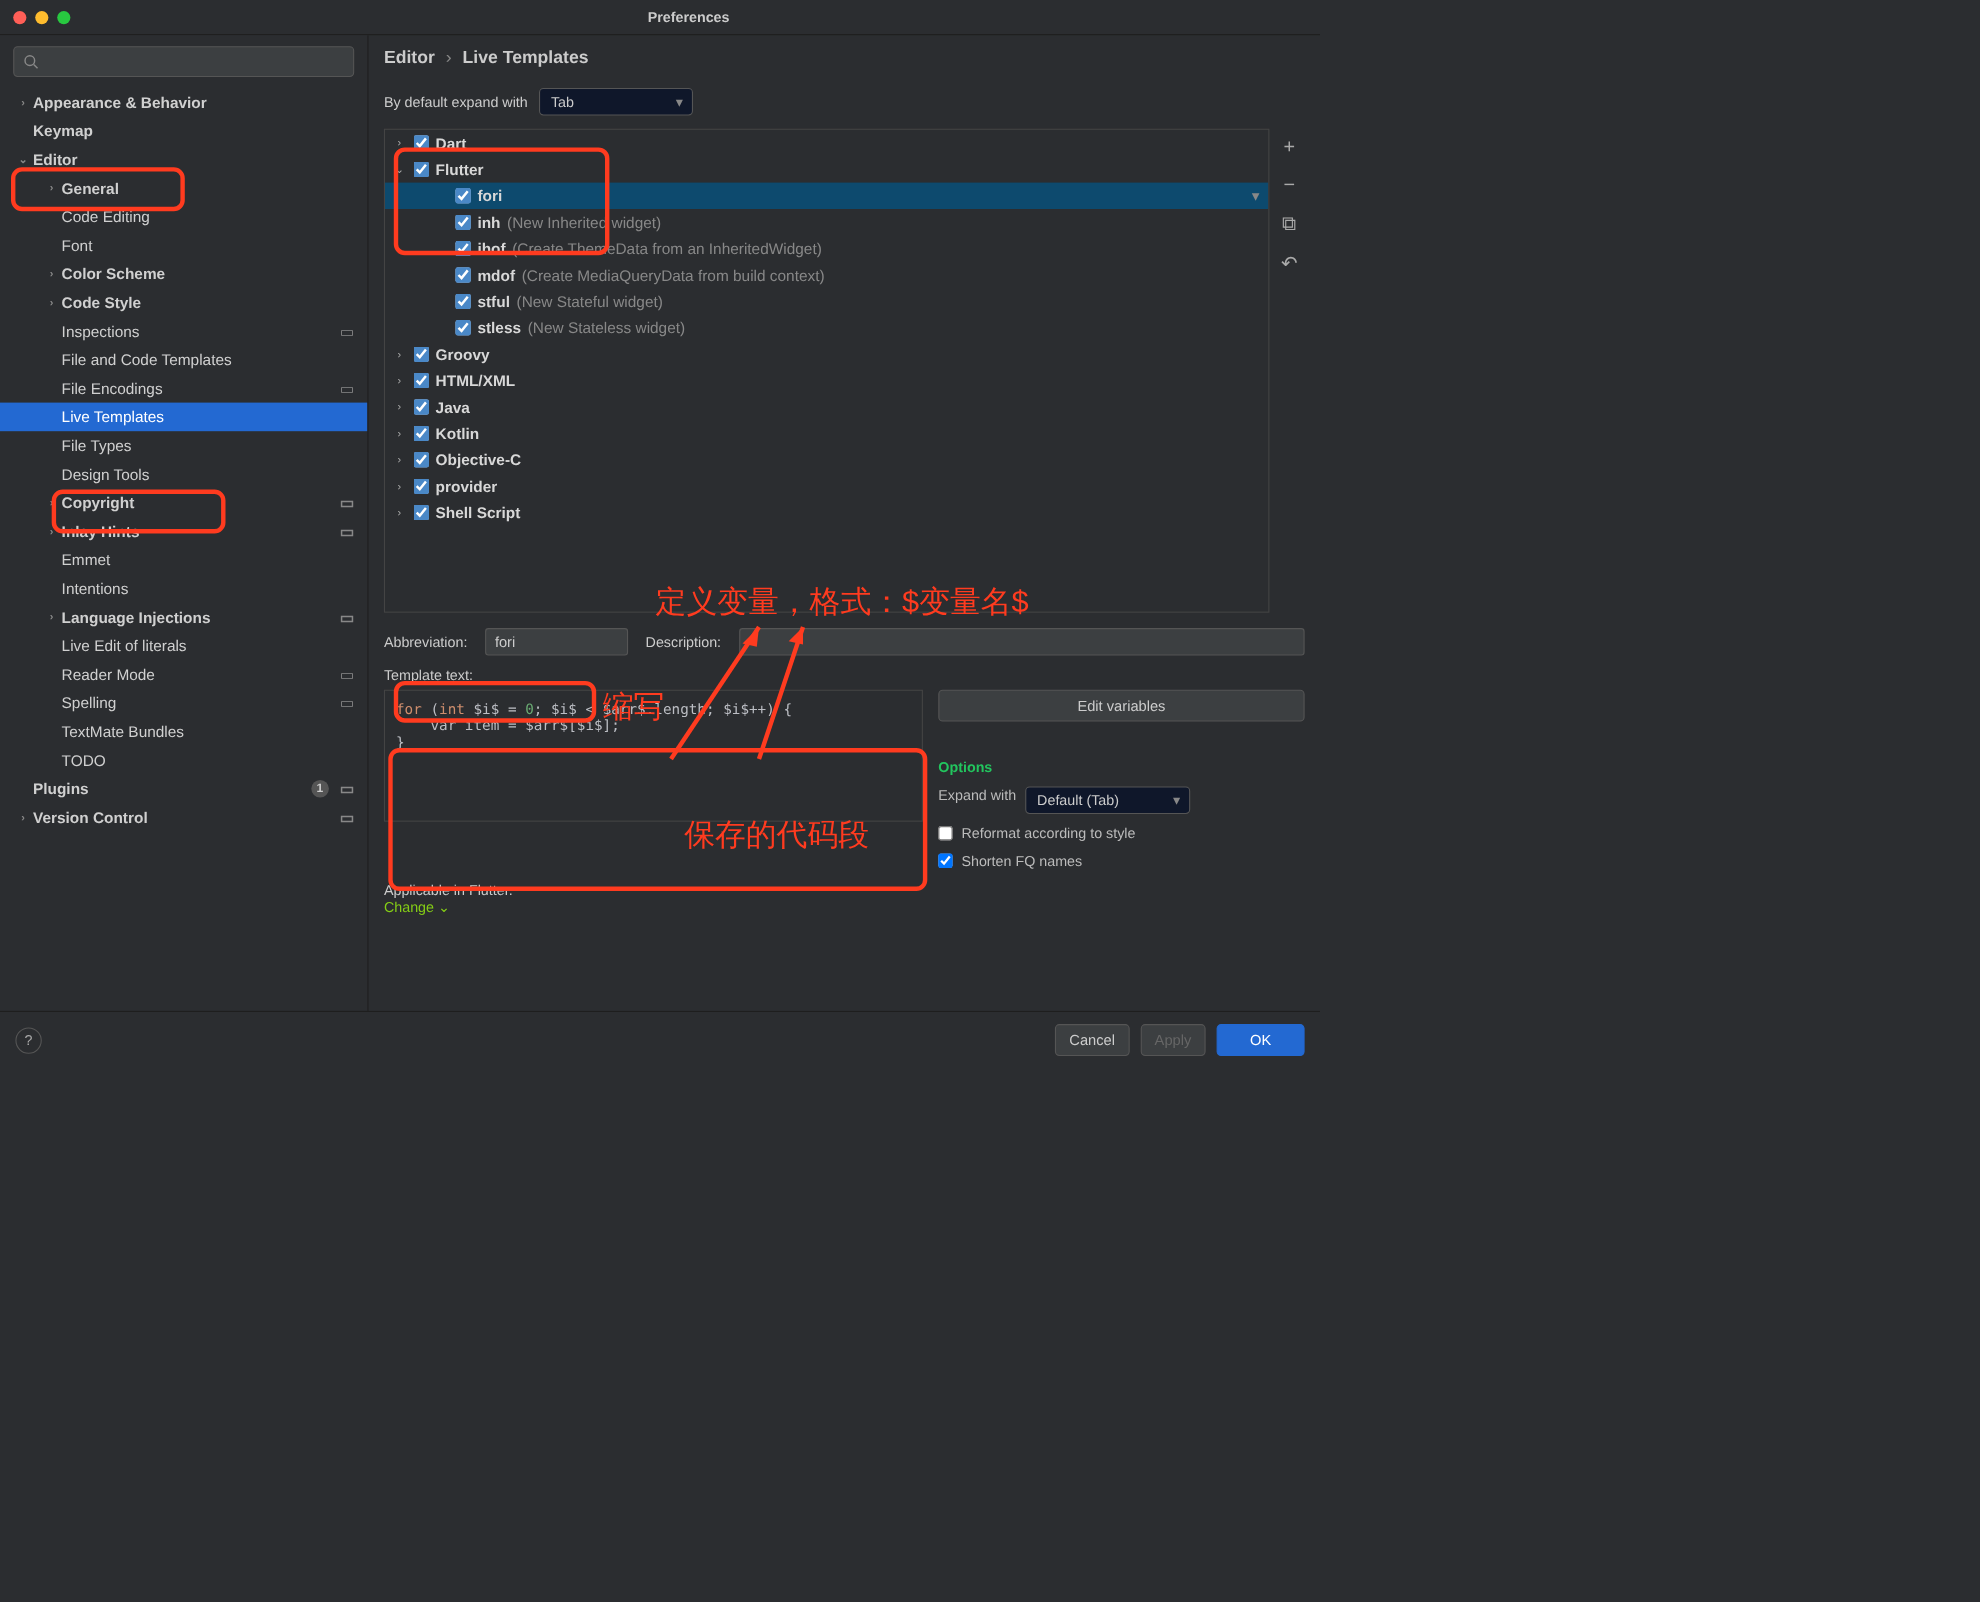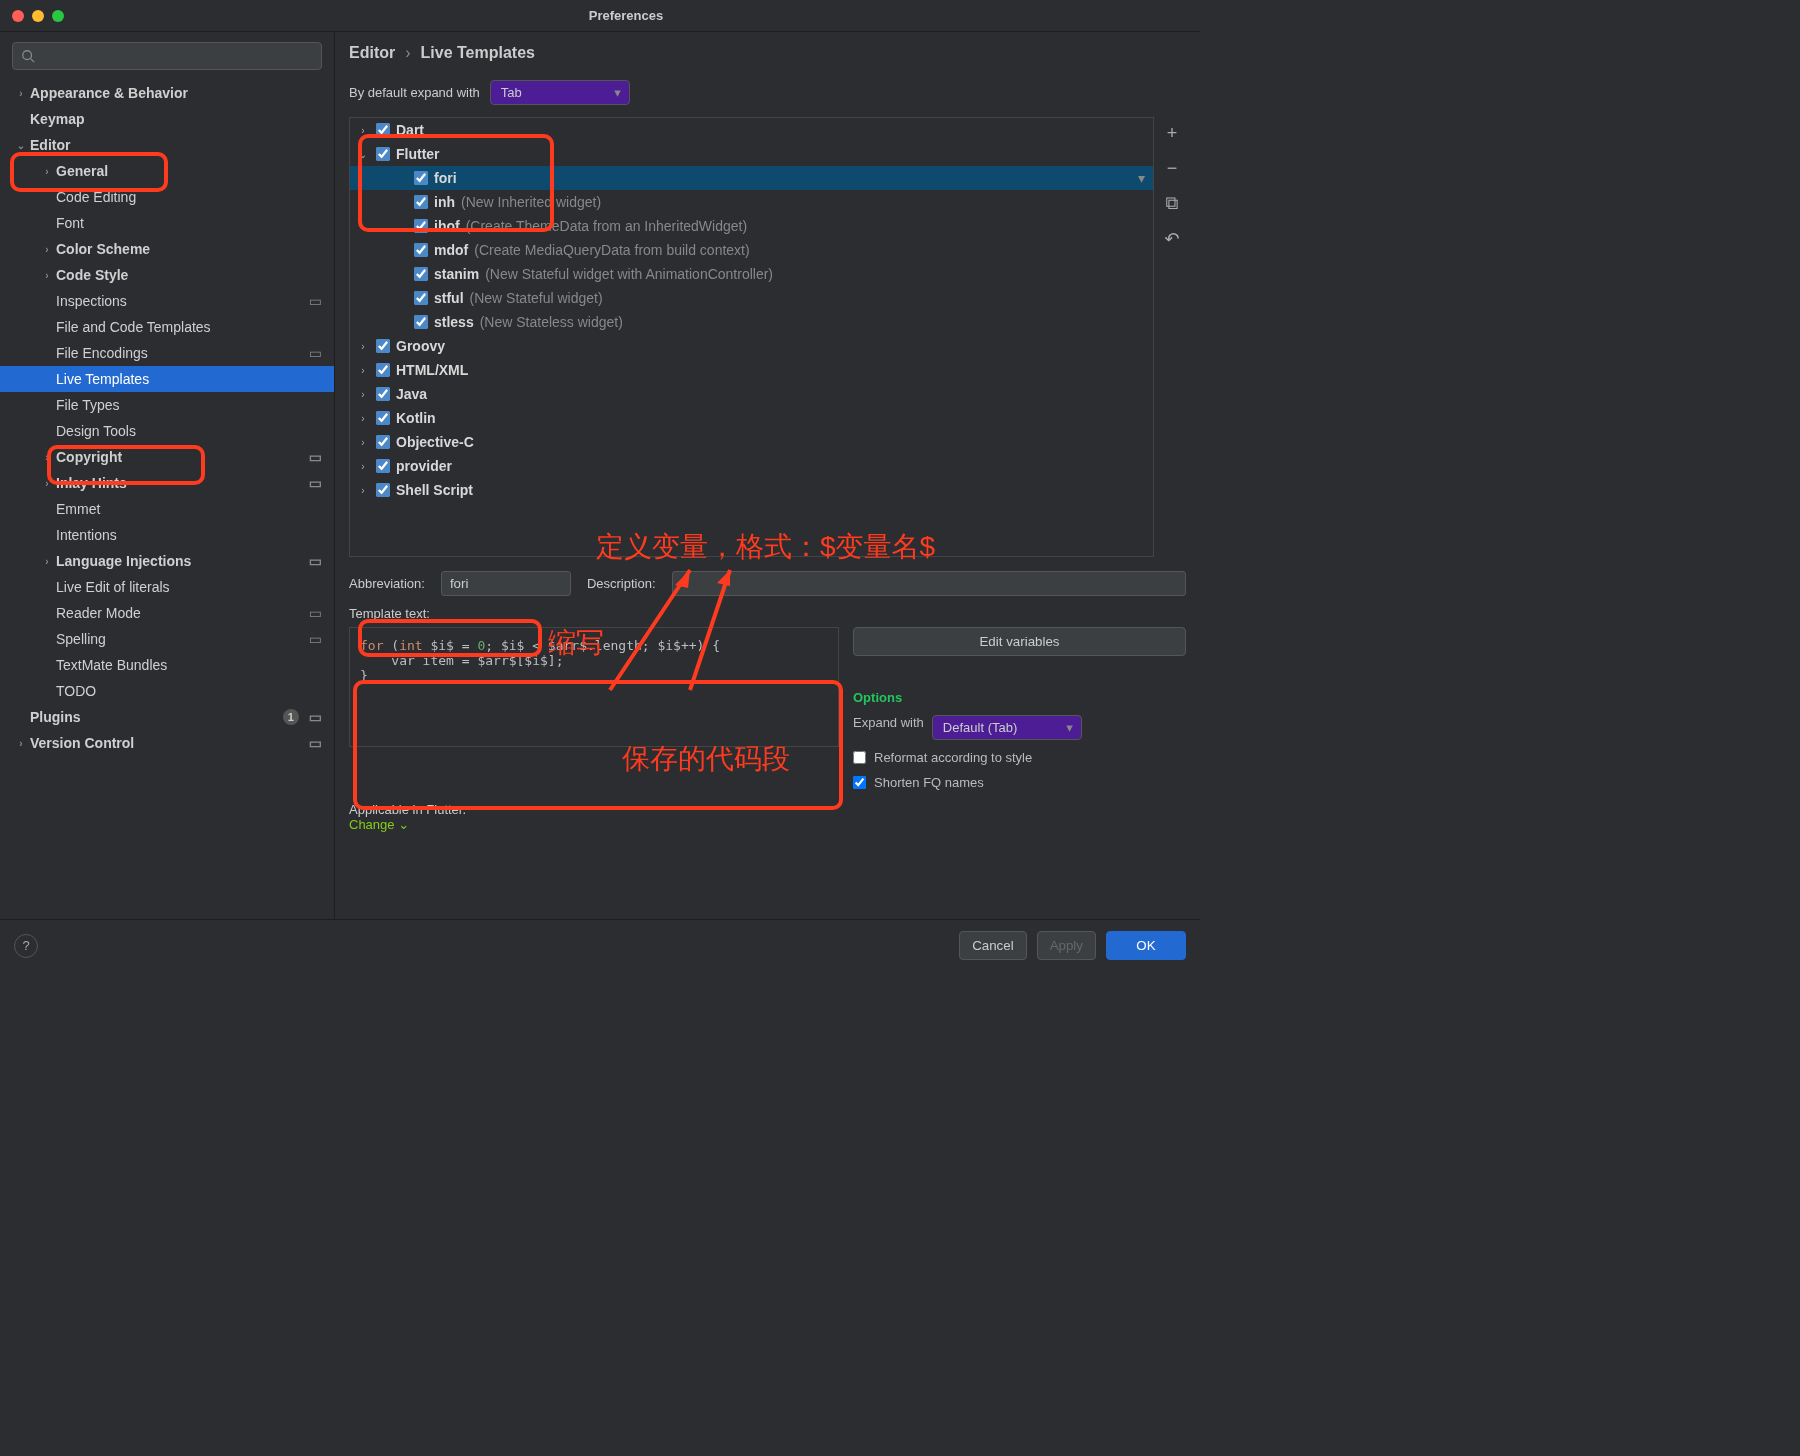--- a/index.html
+++ b/index.html
@@ -22,21 +22,21 @@
 .nav-item.sub1 { padding-left: 38px; }
 .nav-item.active { background: #2369d2; color: #fff; }
 .nav-item .chev { width: 18px; display: inline-flex; justify-content: center; font-size: 10px; color: #888; }
 .nav-item .badge { margin-left: auto; margin-right: 6px; width: 16px; height: 16px; border-radius: 8px; background: #555; color: #ccc; font-size: 11px; display: inline-flex; align-items: center; justify-content: center; }
 .nav-item .cfg { margin-left: auto; color: #888; font-size: 14px; }
 .main { flex: 1; display: flex; flex-direction: column; padding: 12px 14px 0 14px; overflow: hidden; }
 .crumb { font-size: 16px; color: #ccc; margin-bottom: 18px; display: flex; align-items: center; gap: 10px; }
 .crumb .c1 { font-weight: 600; }
 .crumb .sep { color: #888; }
 .expand-row { display: flex; align-items: center; gap: 10px; margin-bottom: 12px; }
-.sel { background: #4c1d95; border: 1px solid #555; border-radius: 4px; padding: 4px 24px 4px 10px; color: #ccc; position: relative; min-width: 140px; }
+.sel { background: #0f172a; border: 1px solid #555; border-radius: 4px; padding: 4px 24px 4px 10px; color: #ccc; position: relative; min-width: 140px; }
 .sel::after { content: "▾"; position: absolute; right: 8px; color: #888; }
 .tree-wrap { display: flex; gap: 4px; height: 440px; }
 .tree { flex: 1; background: #2b2d30; border: 1px solid #444; overflow-y: auto; font-size: 14px; }
 .t-row { display: flex; align-items: center; padding: 4px 6px; gap: 6px; }
 .t-row.sel { background: #0d4a6e; border: none; border-radius: 0; padding: 4px 6px; }
 .t-row .chev { width: 14px; font-size: 10px; color: #aaa; text-align: center; }
 .t-row input[type=checkbox] { width: 14px; height: 14px; accent-color: #4a88c7; }
 .t-row .lbl { font-weight: 600; color: #d8d8d8; }
 .t-row .desc { color: #888; font-weight: 400; }
 .t-row.ind1 { padding-left: 44px; }
@@ -234,26 +234,20 @@
             </div>
             <div class="t-row ind1">
               <span class="chev"></span>
               <input type="checkbox" checked="" style=""> 
               <span class="lbl">mdof</span> 
               <span class="desc">(Create MediaQueryData from build context)</span>
             </div>
             <div class="t-row ind1">
               <span class="chev"></span>
               <input type="checkbox" checked="" style=""> 
-              <span class="lbl">stanim</span> 
-              <span class="desc">(New Stateful widget with AnimationController)</span>
-            </div>
-            <div class="t-row ind1">
-              <span class="chev"></span>
-              <input type="checkbox" checked="" style=""> 
               <span class="lbl">stful</span> 
               <span class="desc">(New Stateful widget)</span>
             </div>
             <div class="t-row ind1">
               <span class="chev"></span>
               <input type="checkbox" checked="" style=""> 
               <span class="lbl">stless</span> 
               <span class="desc">(New Stateless widget)</span>
             </div>
             <div class="t-row">

